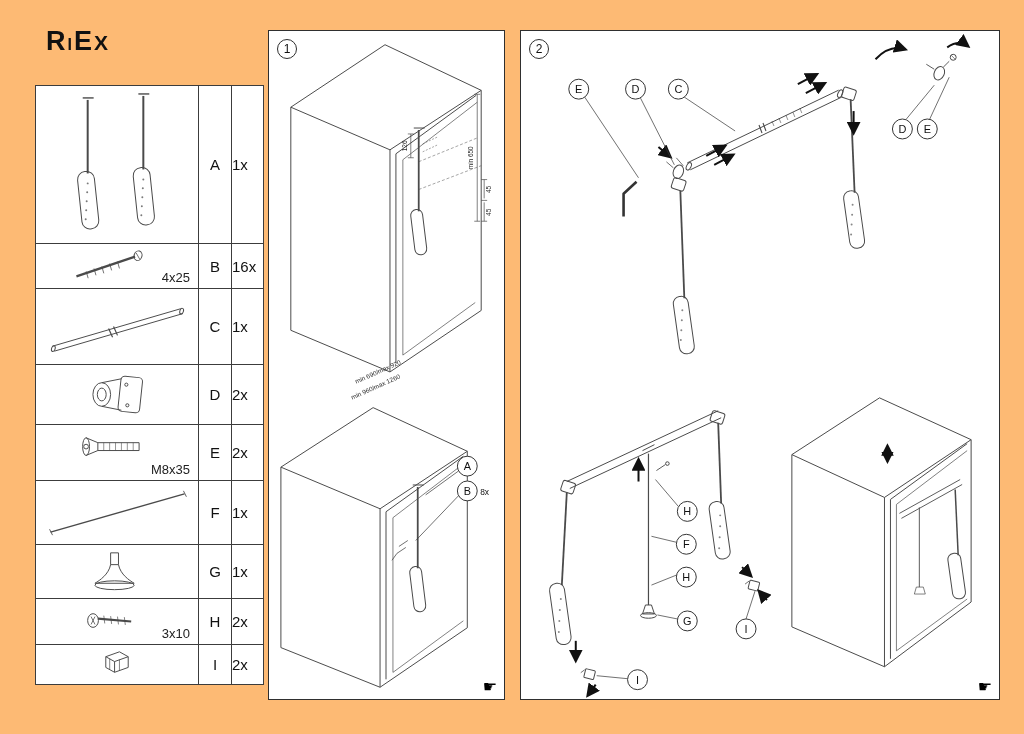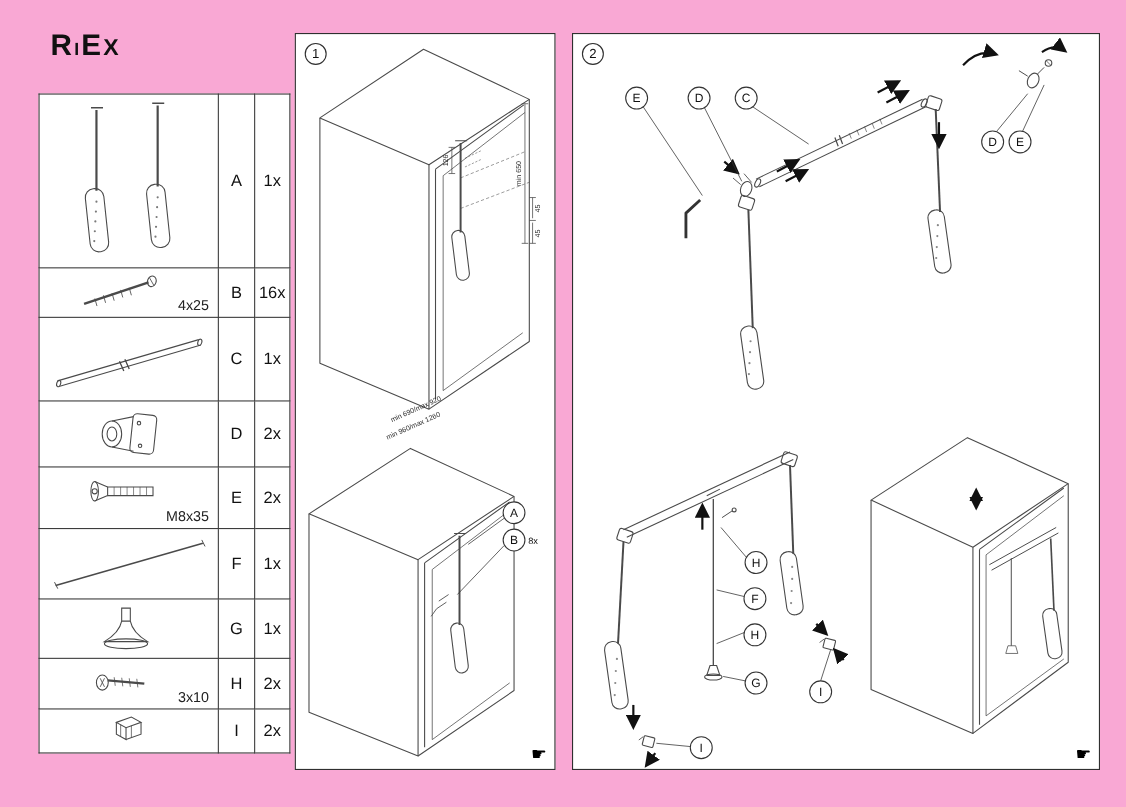--- a/index.html
+++ b/index.html
@@ -1,35 +1,35 @@
 <!DOCTYPE html>
 <html><head>
 <meta charset="utf-8">
 <style>
   * { margin:0; padding:0; box-sizing:border-box; }
   html,body { background:#fff; }
   body {
     width:1024px; height:734px; position:relative; overflow:hidden;
     font-family:"Liberation Sans", sans-serif; color:#1a1a1a;
   }
-  .page { position:absolute; inset:0; background:#f9a8d4;padding-left:28px; }
+  .page { position:absolute; inset:0; background:#fdba74;padding-left:28px; }
 
   
   .logo { position:absolute; left:46px; top:26px; font-weight:bold; letter-spacing:2px; color:#111; white-space:nowrap; }
   .logo .lg { font-size:27px; }
   .logo .sm { font-size:16px; }
   .logo .md { font-size:21px; }
 
   
   .parts-table { position:absolute; left:35px; top:85px; border-collapse:collapse; background:#fff; }
   .parts-table td { border:1px solid #3c3c3c; padding:0; vertical-align:middle; }
   .icon-cell  { width:163px; position:relative; }
   .icon-cell svg { position:absolute; inset:0; width:100%; height:100%; display:block; }
   .letter-cell { width:33px; text-align:center; font-size:15px; color:#111; }
-  .qty-cell    { width:32px; text-align:center; font-size:15px; color:#111; }
+  .qty-cell    { width:32px; text-align:left; font-size:15px; color:#111; }
   .note { position:absolute; right:8px; bottom:3px; font-size:13px; color:#222; }
   tr.r0 td{height:158px} tr.r1 td{height:45px} tr.r2 td{height:76px}
   tr.r3 td{height:60px} tr.r4 td{height:56px} tr.r5 td{height:64px}
   tr.r6 td{height:54px} tr.r7 td{height:46px} tr.r8 td{height:40px}
 
   
   .panel { position:absolute; border:1.4px solid #2f2f2f; background:#fff; }
   .panel1 { left:268px; top:30px; width:237px; height:670px; }
   .panel2 { left:520px; top:30px; width:480px; height:670px; }
   .panel .fig { position:absolute; inset:0; width:100%; height:100%; display:block; }

